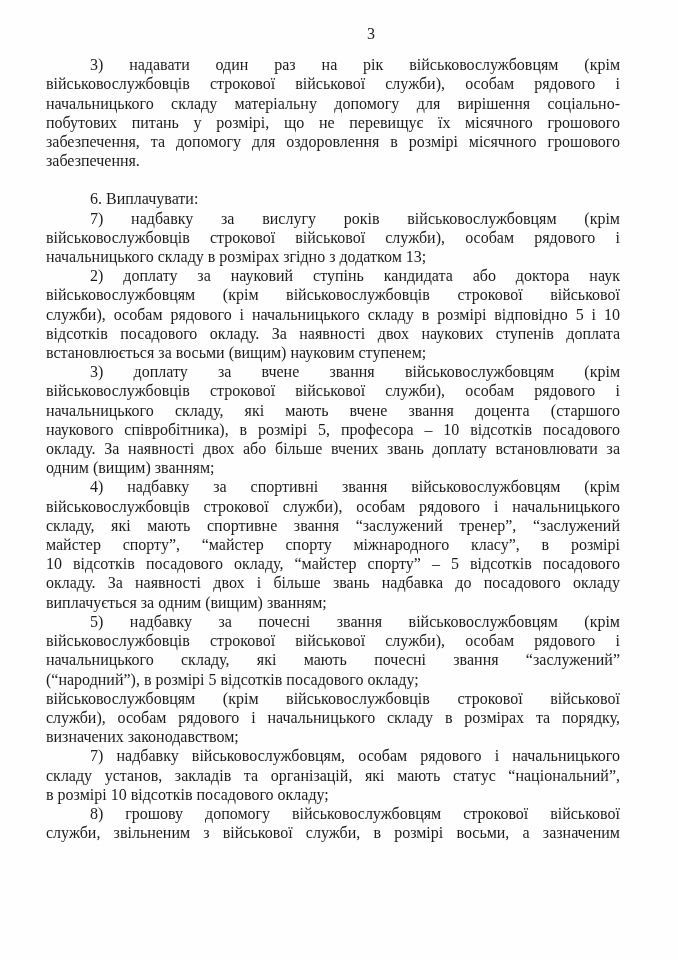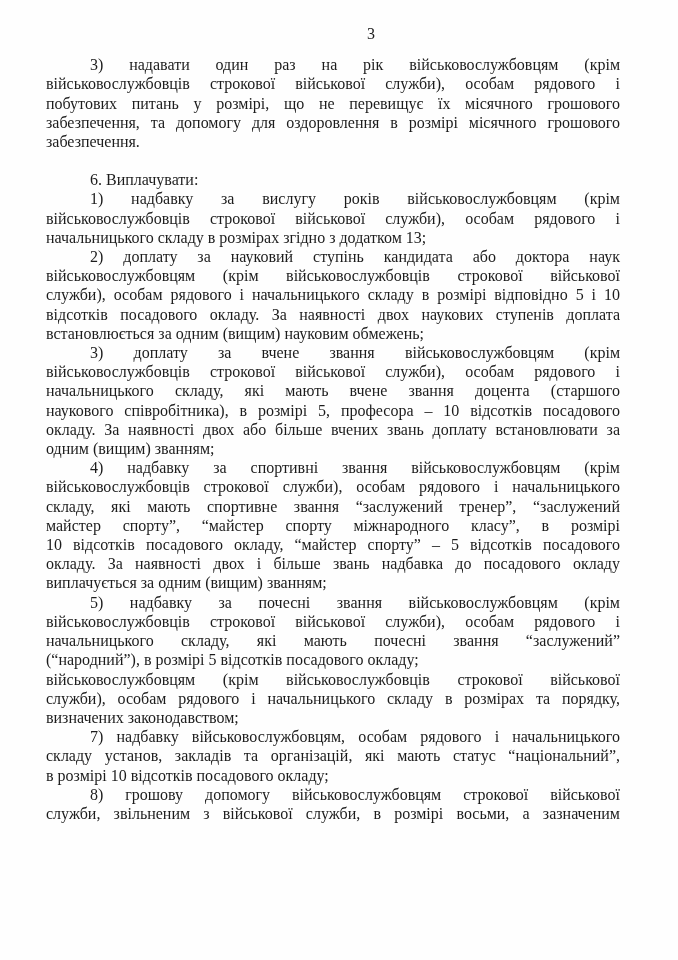--- a/index.html
+++ b/index.html
@@ -45,38 +45,39 @@
 </style>
 </head>
 <body>
 
 <div class="page">
   <div class="page-number">3</div>
   <div class="content">
       <div class="block para">
         <div class="line first">3) надавати один раз на рік військовослужбовцям (крім</div>
         <div class="line">військовослужбовців строкової військової служби), особам рядового і</div>
+        <div class="line">начальницького складу матеріальну допомогу для вирішення соціально-</div>
         <div class="line">побутових питань у розмірі, що не перевищує їх місячного грошового</div>
         <div class="line">забезпечення, та допомогу для оздоровлення в розмірі місячного грошового</div>
         <div class="line last">забезпечення.</div>
       </div>
       <div class="block heading">
         <div class="line first last nojust">6. Виплачувати:</div>
       </div>
       <div class="block para">
-        <div class="line first">1) надбавку за вислугу років військовослужбовцям (крім</div>
+        <div class="line first">7) надбавку за вислугу років військовослужбовцям (крім</div>
         <div class="line">військовослужбовців строкової військової служби), особам рядового і</div>
         <div class="line last">начальницького складу в розмірах згідно з додатком 13;</div>
       </div>
       <div class="block para">
         <div class="line first">2) доплату за науковий ступінь кандидата або доктора наук</div>
         <div class="line">військовослужбовцям (крім військовослужбовців строкової військової</div>
         <div class="line">служби), особам рядового і начальницького складу в розмірі відповідно 5 і 10</div>
         <div class="line">відсотків посадового окладу. За наявності двох наукових ступенів доплата</div>
-        <div class="line last">встановлюється за одним (вищим) науковим обмежень;</div>
+        <div class="line last">встановлюється за восьми (вищим) науковим ступенем;</div>
       </div>
       <div class="block para">
         <div class="line first">3) доплату за вчене звання військовослужбовцям (крім</div>
         <div class="line">військовослужбовців строкової військової служби), особам рядового і</div>
         <div class="line">начальницького складу, які мають вчене звання доцента (старшого</div>
         <div class="line">наукового співробітника), в розмірі 5, професора – 10 відсотків посадового</div>
         <div class="line">окладу. За наявності двох або більше вчених звань доплату встановлювати за</div>
         <div class="line last">одним (вищим) званням;</div>
       </div>
       <div class="block para">

